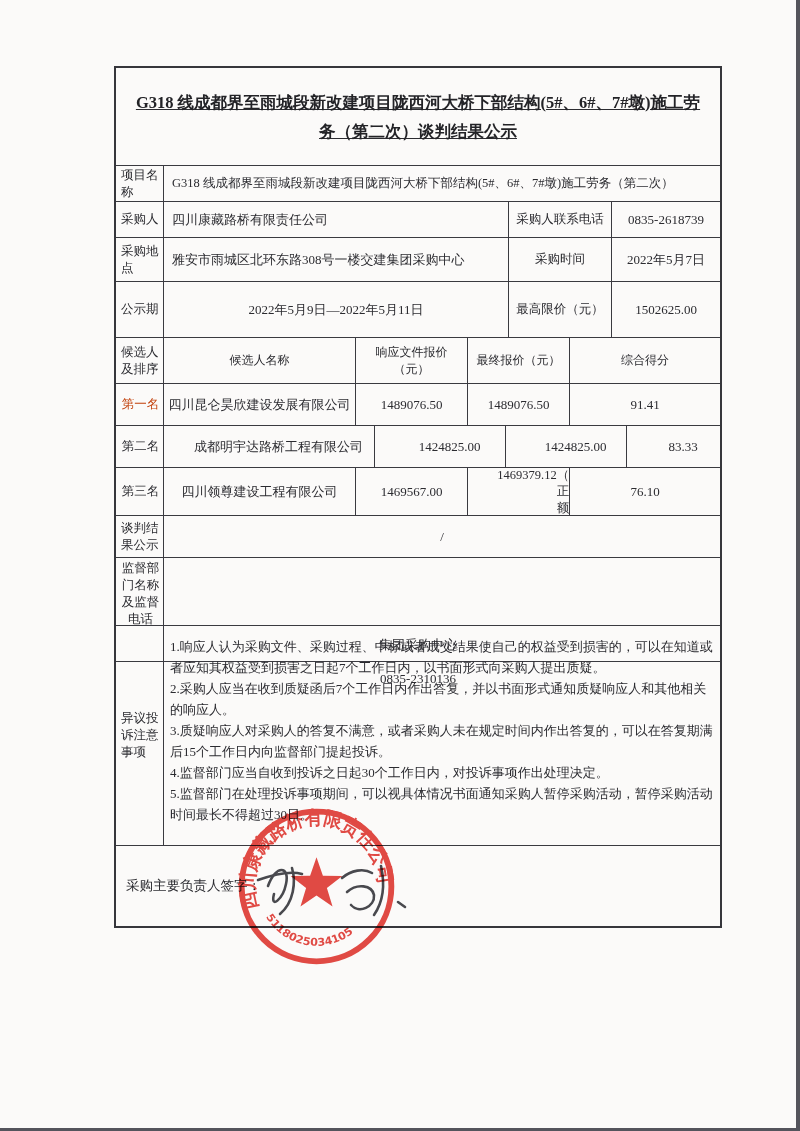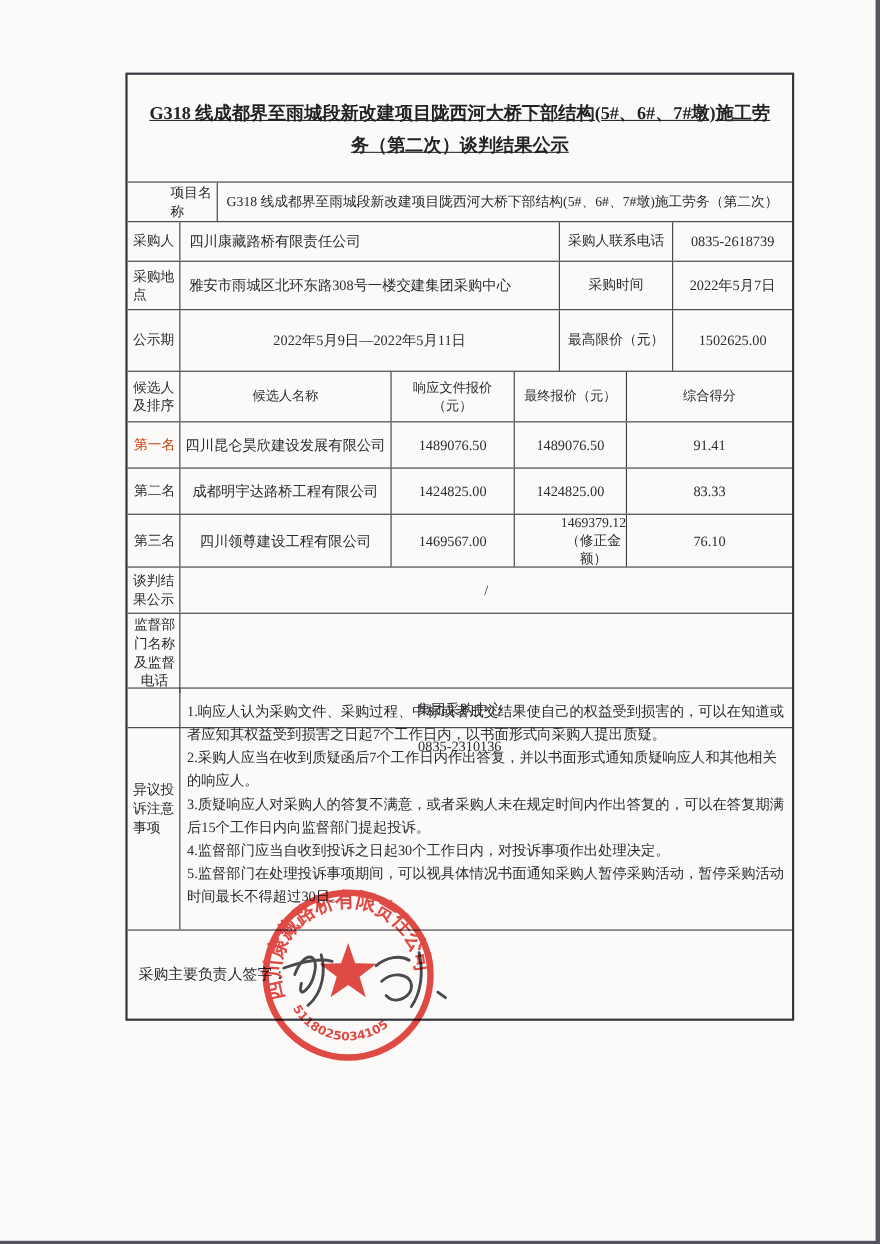--- a/index.html
+++ b/index.html
@@ -29,27 +29,27 @@
   .cell.label{width:48px;flex:none;justify-content:flex-start;text-align:left;padding:2px 3px 2px 5px;font-size:12.5px;}
   .cell.left{justify-content:flex-start;text-align:left;padding-left:8px;}
   .cell.grow{flex:1;}
 
   .title-row{height:98px;text-decoration:underline;}
   .title-cell{
     width:100%;display:flex;align-items:center;justify-content:center;
     font-weight:bold;font-size:16.5px;line-height:29px;text-align:center;
     padding:4px 12px;box-sizing:border-box;color:#232327;
   }
-  .r-project{height:36px;padding-left:34px;}
+  .r-project{height:36px;}
   .r-purchaser{height:36px;}
   .r-location{height:44px;}
   .r-publicity{height:56px;}
   .r-cand-head{height:46px;}
   .r-cand1{height:42px;}
-  .r-cand2{height:42px;}
+  .r-cand2{height:42px;gap:19px;}
   .r-cand3{height:48px;}
   .r-other{height:42px;}
   .r-supervision{height:68px;flex-direction:column;}
   .r-objection{height:220px;}
   .r-sign{height:80px;}
 
   .w-val{width:345px;flex:none;}
   .w-lbl2{width:103px;flex:none;font-size:12.5px;}
   .c-name{width:192px;flex:none;}
   .c-doc{width:112px;flex:none;}
@@ -64,21 +64,21 @@
 
   .objection-text{
     flex:1;display:block;padding:10px 6px 6px 6px;box-sizing:border-box;
     font-size:13px;line-height:21px;text-align:left;
   }
   .objection-text div{margin:0;}
 
   .sign-cell{width:100%;display:flex;align-items:center;justify-content:flex-start;
     padding-left:10px;font-size:13.5px;box-sizing:border-box;}
 
-  .two-line{display:flex;flex-direction:column;justify-content:center;font-size:12.5px;line-height:1.3;margin-left:42px;}
+  .two-line{display:flex;justify-content:center;font-size:12.5px;line-height:1.3;margin-left:42px;}
 
   .signature-svg{position:absolute;left:246px;top:852px;pointer-events:none;}
   .seal-svg{position:absolute;left:229px;top:799px;mix-blend-mode:multiply;opacity:.92;pointer-events:none;}
 </style>
 </head>
 <body>
 
 <div class="doc-table">
 
   <div class="row title-row">

